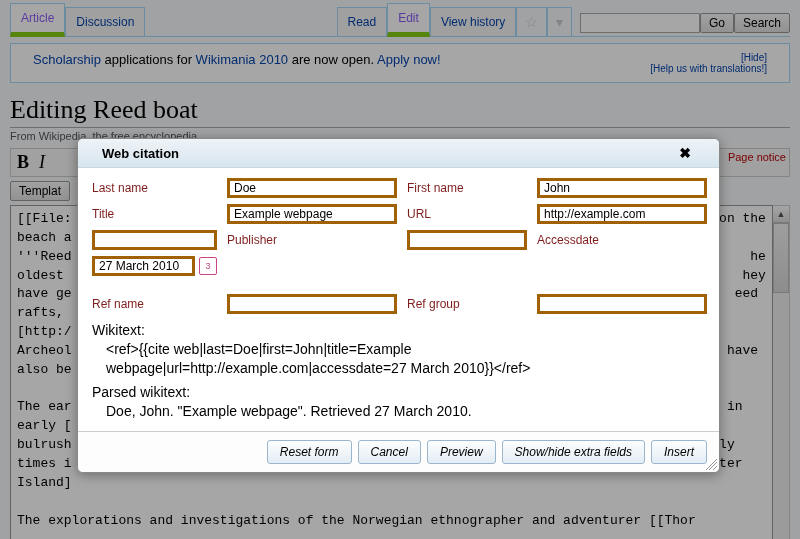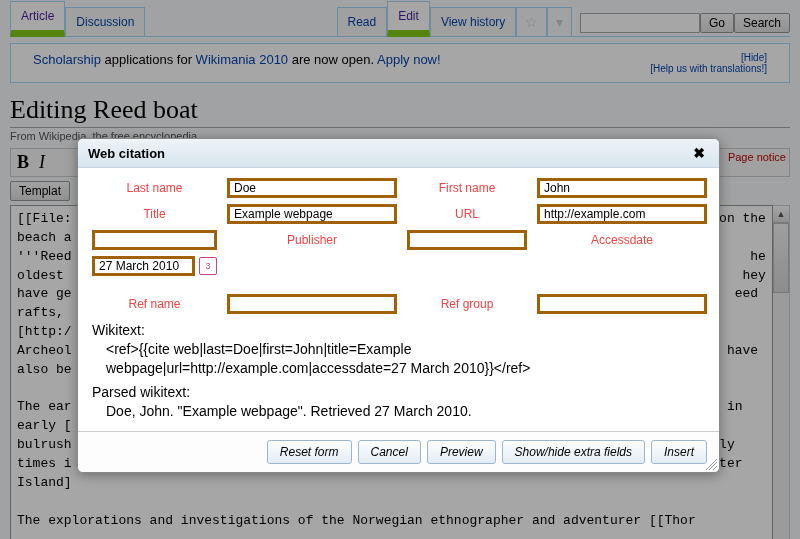--- a/index.html
+++ b/index.html
@@ -30,22 +30,22 @@
     padding: 7px 10px;
     font-size: 12px;
     color: #0645ad;
     background: #f6f6f6;
     border: 1px solid #a7d7f9;
     border-bottom: none;
     cursor: pointer;
   }
   .tab.active {
     background: #fff;
-    color: #4c1d95;
-    border-bottom: 7px solid #84cc16;
+    color: #8b5cf6;
+    border-bottom: 5px solid #84cc16;
     margin-bottom: -1px;
   }
   .tabs-spacer { flex: 1; }
   .star-box {
     padding: 6px 8px;
     border: 1px solid #a7d7f9;
     border-bottom: none;
     color: #ccc;
     font-size: 14px;
   }
@@ -173,21 +173,21 @@
     width: 643px;
     background: #fff;
     border: 1px solid #888;
     border-radius: 6px;
     box-shadow: 0 2px 12px rgba(0,0,0,0.35);
     overflow: hidden;
   }
   .dlg-title {
     background: linear-gradient(#eef3f7,#d7e5ee);
     border-bottom: 1px solid #c7d6e0;
-    padding: 6px 10px;
+    padding: 6px 24px;
     font-weight: bold;
     font-size: 13px;
     display: flex;
     justify-content: space-between;
     align-items: center;
   }
   .dlg-close {
     font-size: 14px;
     font-weight: bold;
     padding: 0 4px;
@@ -198,21 +198,21 @@
   .dlg-body {
     padding: 10px 14px 4px 14px;
   }
   .form-grid {
     display: grid;
     grid-template-columns: 125px 170px 120px 170px;
     gap: 6px 10px;
     align-items: center;
     font-size: 12px;
   }
-  .form-grid label { text-align: center; color: #ef4444; }
+  .form-grid label { text-align: left; color: #7f1d1d; }
   .form-grid input[type=text] {
     width: 100%;
     height: 20px;
     border: 3px solid #a16207;
     padding: 0 4px;
     font-size: 12px;
   }
   .accessdate-cell {
     display: flex; align-items: center; gap: 4px;
   }

